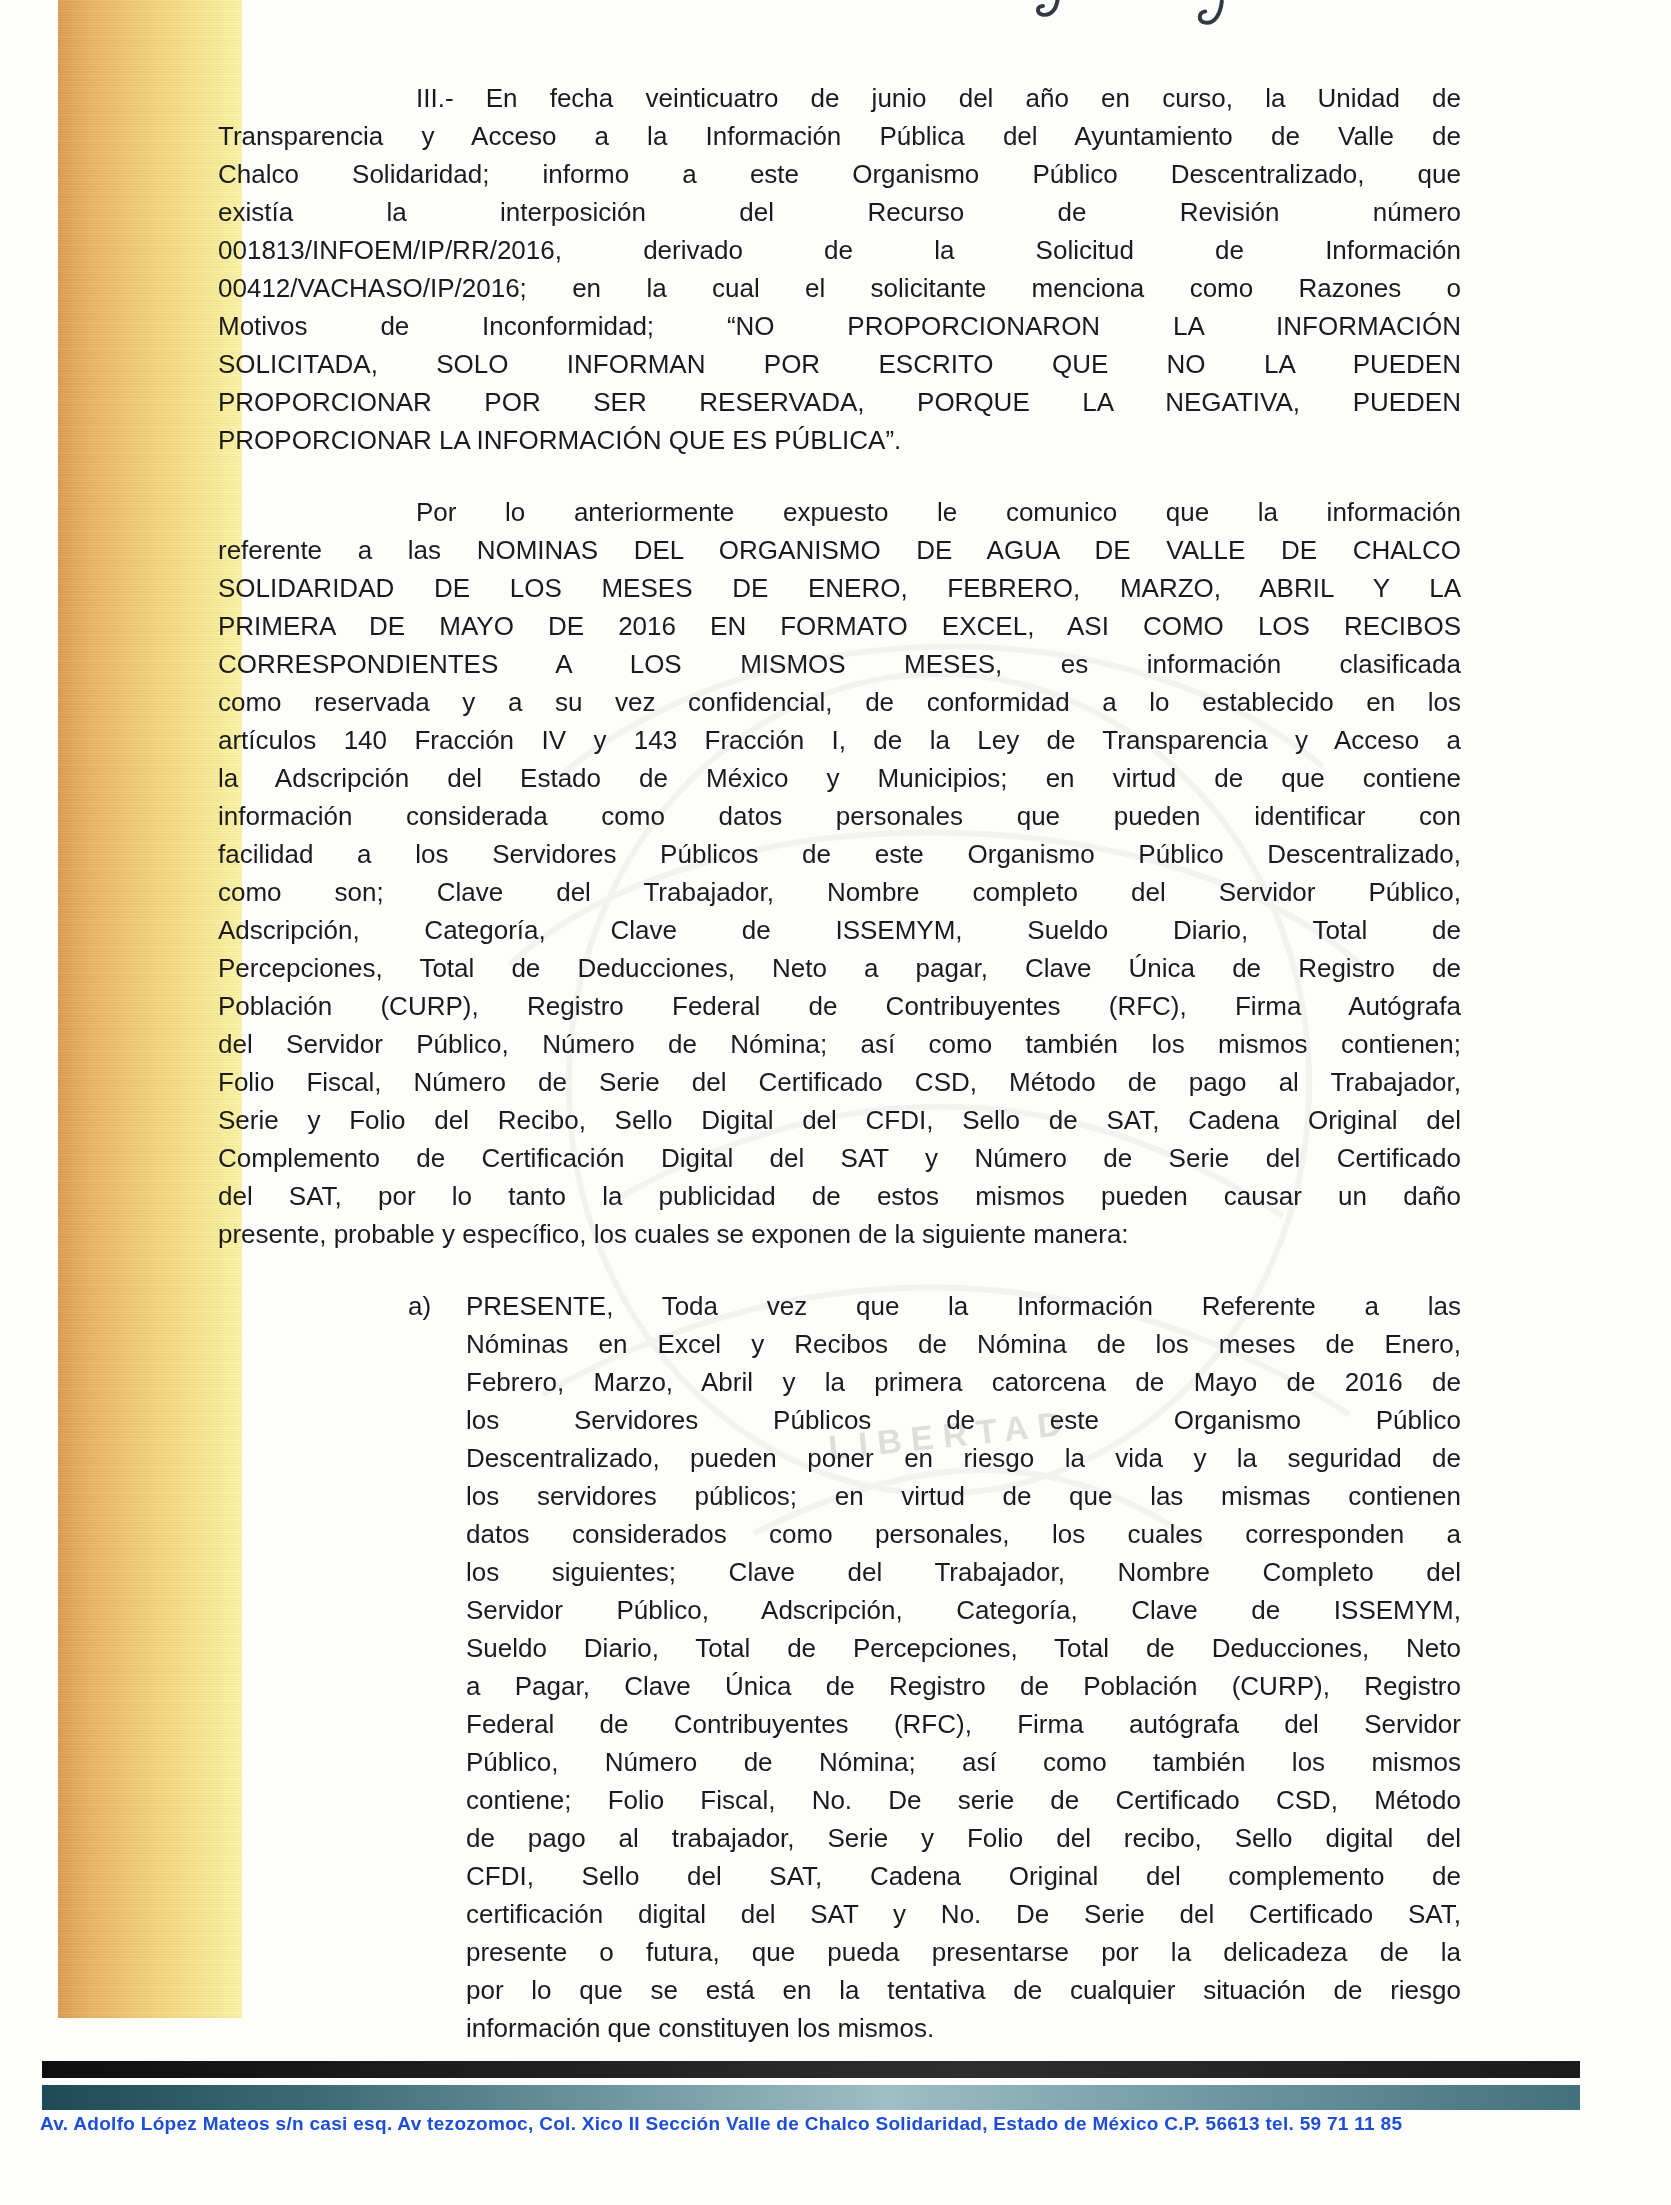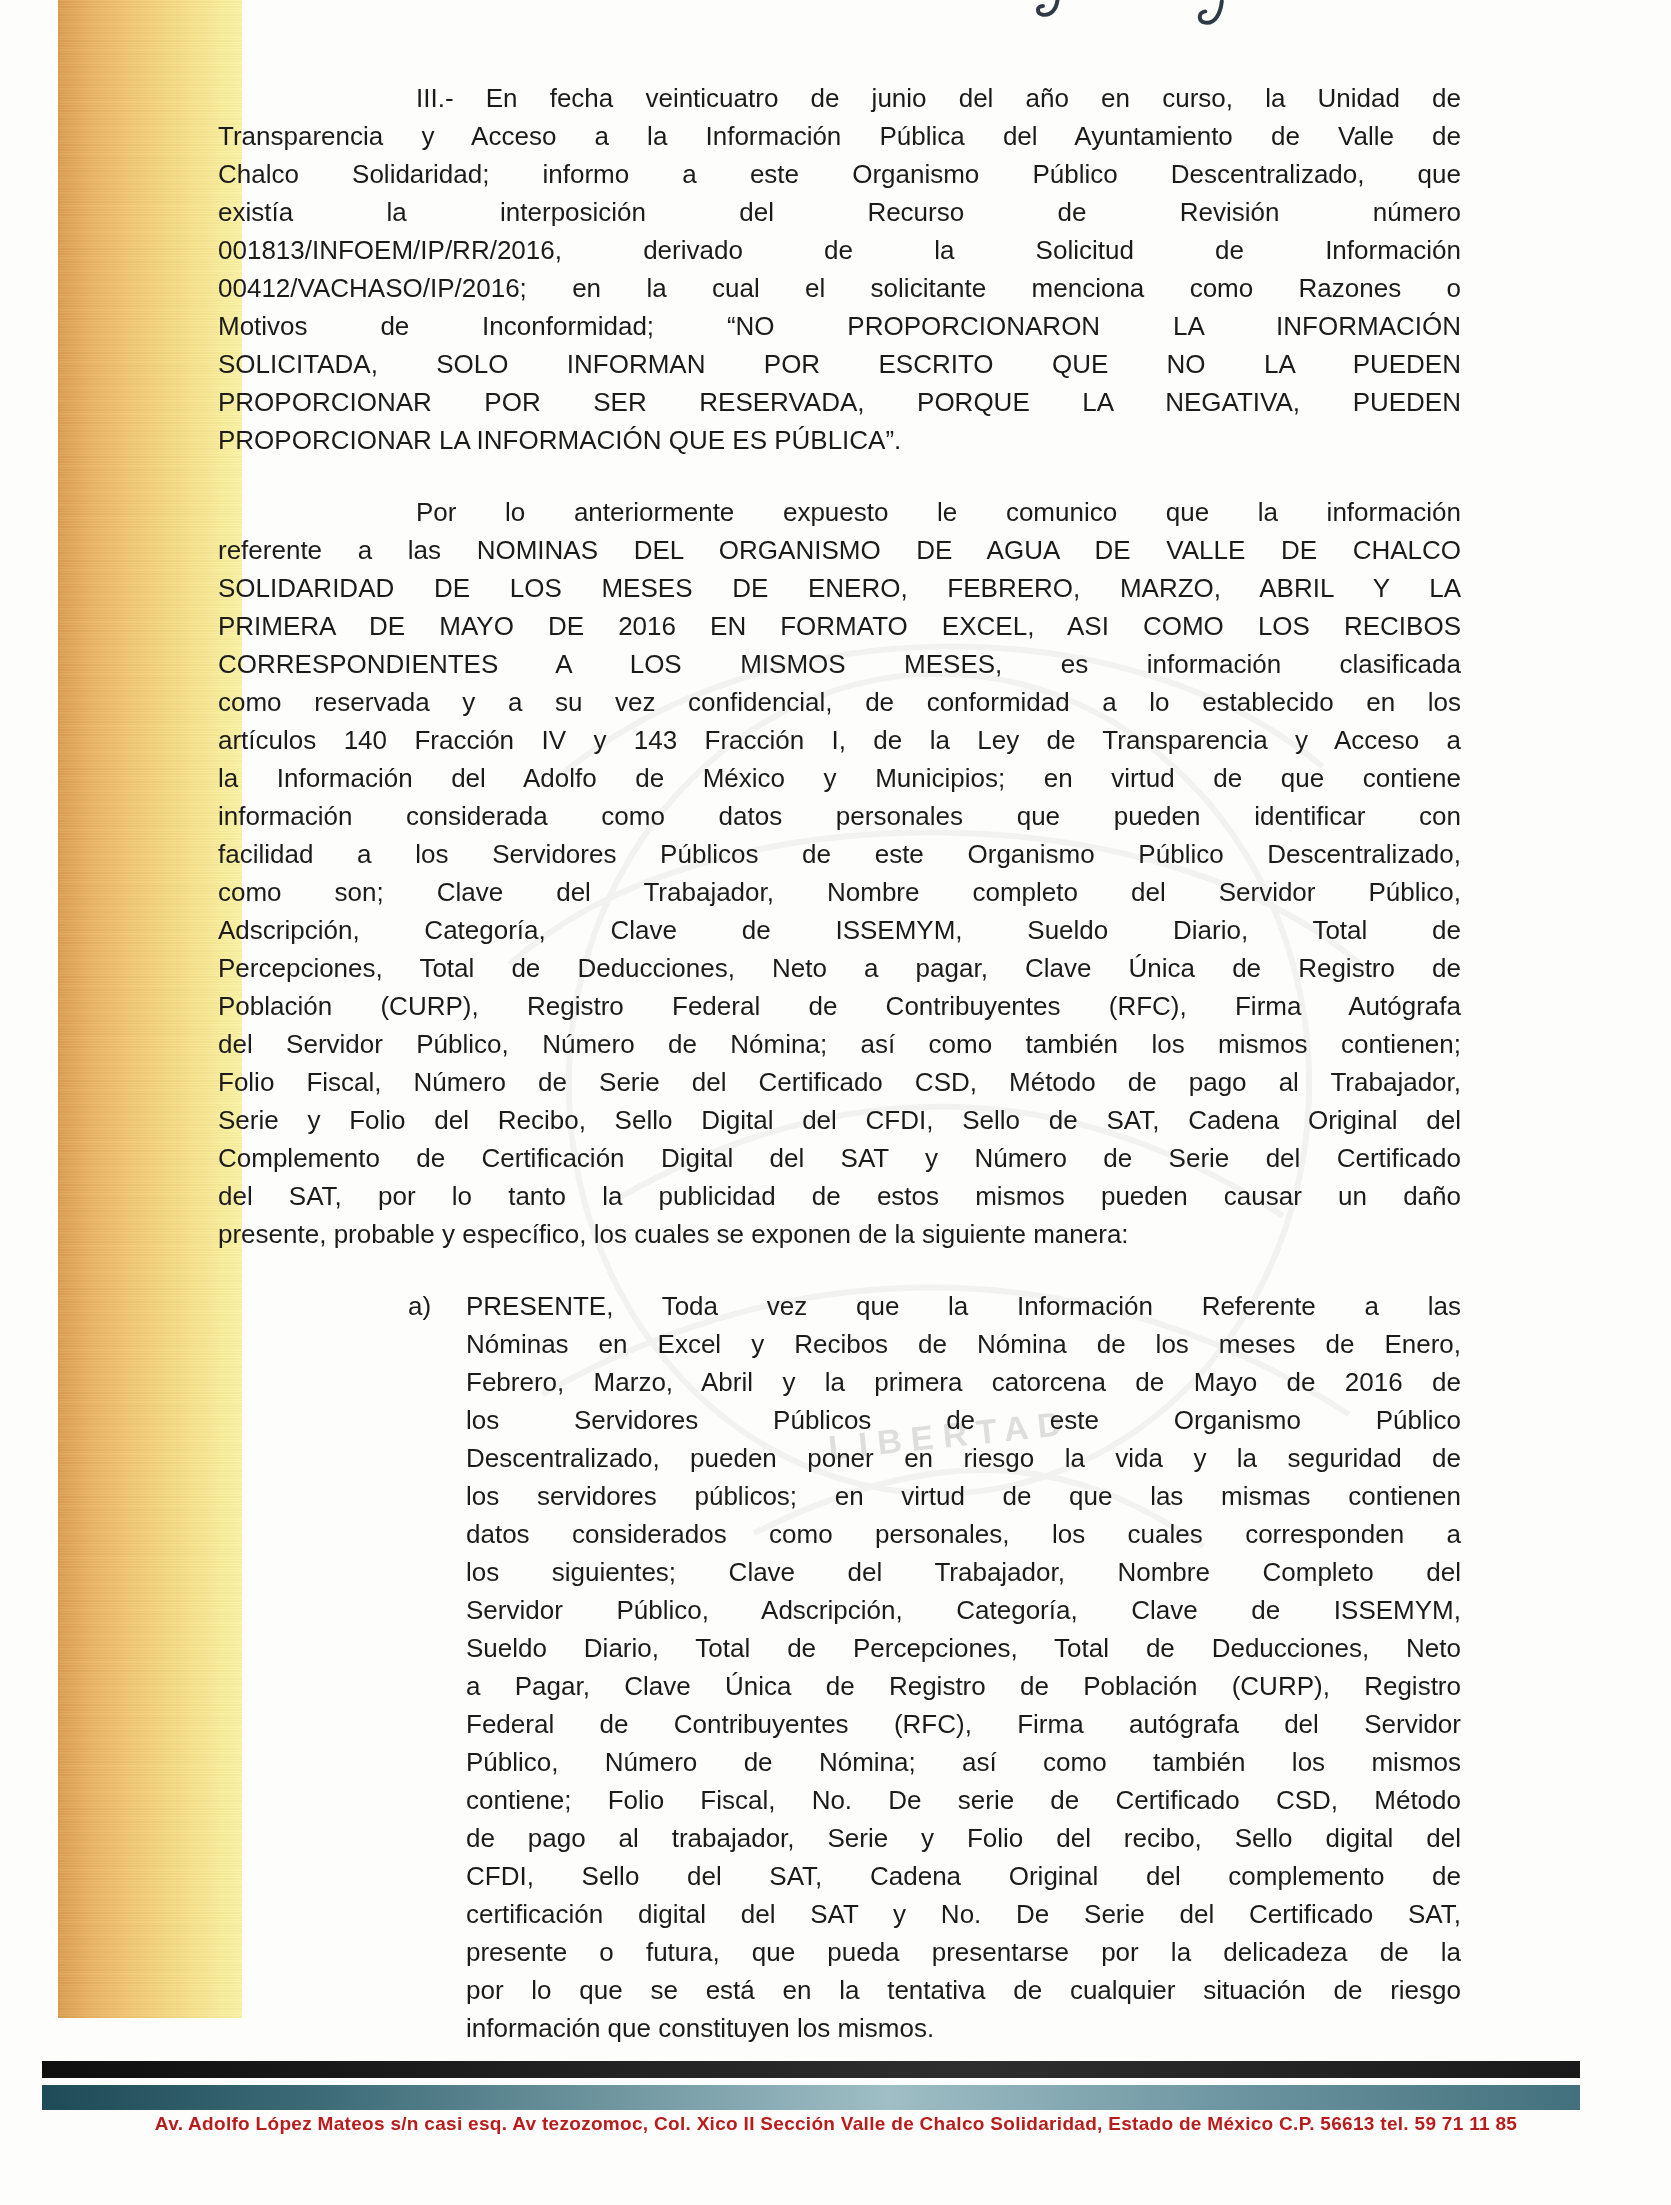--- a/index.html
+++ b/index.html
@@ -51,23 +51,23 @@
   .bar-black{
     left:42px;top:2061px;width:1538px;height:16.5px;
     background:linear-gradient(90deg,#0f0f0f,#2e2e2e 60%,#1a1a1a);
   }
   .bar-teal{
     left:42px;top:2085px;width:1538px;height:24.5px;
     background:linear-gradient(90deg,#1f4a57 0%,#3c6b77 18%,#9fbec5 55%,#6b94a0 78%,#42707c 100%);
   }
   .footer{
     position:absolute;left:40px;top:2113px;width:1592px;
-    text-align:center;white-space:nowrap;
+    white-space:nowrap;
     font-size:19px;font-weight:bold;letter-spacing:0.3px;
-    color:#b91c1c;
+    color:#1d4ed8;
   }
 </style>
 </head>
 <body>
 
 <div class="page">
 
   <div class="band"></div>
 
   <svg class="emblem" viewBox="0 0 1800 1720">
@@ -104,21 +104,21 @@
         <div class="line last"><span class="it">PROPORCIONAR LA INFORMACIÓN QUE ES PÚBLICA”.</span></div>
       </div>
       <div class="block">
         <div class="line indent"><span>Por lo anteriormente expuesto le comunico que la información</span></div>
         <div class="line"><span>referente a las NOMINAS DEL ORGANISMO DE AGUA DE VALLE DE CHALCO</span></div>
         <div class="line"><span>SOLIDARIDAD DE LOS MESES DE ENERO, FEBRERO, MARZO, ABRIL Y LA</span></div>
         <div class="line"><span>PRIMERA DE MAYO DE 2016 EN FORMATO EXCEL, ASI COMO LOS RECIBOS</span></div>
         <div class="line"><span>CORRESPONDIENTES A LOS MISMOS MESES, es información clasificada</span></div>
         <div class="line"><span>como reservada y a su vez confidencial, de conformidad a lo establecido en los</span></div>
         <div class="line"><span>artículos 140 Fracción IV y 143 Fracción I, de la Ley de Transparencia y Acceso a</span></div>
-        <div class="line"><span>la Información del Adolfo de México y Municipios; en virtud de que contiene</span></div>
+        <div class="line"><span>la Adscripción del Estado de México y Municipios; en virtud de que contiene</span></div>
         <div class="line"><span>información considerada como datos personales que pueden identificar con</span></div>
         <div class="line"><span>facilidad a los Servidores Públicos de este Organismo Público Descentralizado,</span></div>
         <div class="line"><span>como son; Clave del Trabajador, Nombre completo del Servidor Público,</span></div>
         <div class="line"><span>Adscripción, Categoría, Clave de ISSEMYM, Sueldo Diario, Total de</span></div>
         <div class="line"><span>Percepciones, Total de Deducciones, Neto a pagar, Clave Única de Registro de</span></div>
         <div class="line"><span>Población (CURP), Registro Federal de Contribuyentes (RFC), Firma Autógrafa</span></div>
         <div class="line"><span>del Servidor Público, Número de Nómina; así como también los mismos contienen;</span></div>
         <div class="line"><span>Folio Fiscal, Número de Serie del Certificado CSD, Método de pago al Trabajador,</span></div>
         <div class="line"><span>Serie y Folio del Recibo, Sello Digital del CFDI, Sello de SAT, Cadena Original del</span></div>
         <div class="line"><span>Complemento de Certificación Digital del SAT y Número de Serie del Certificado</span></div>

